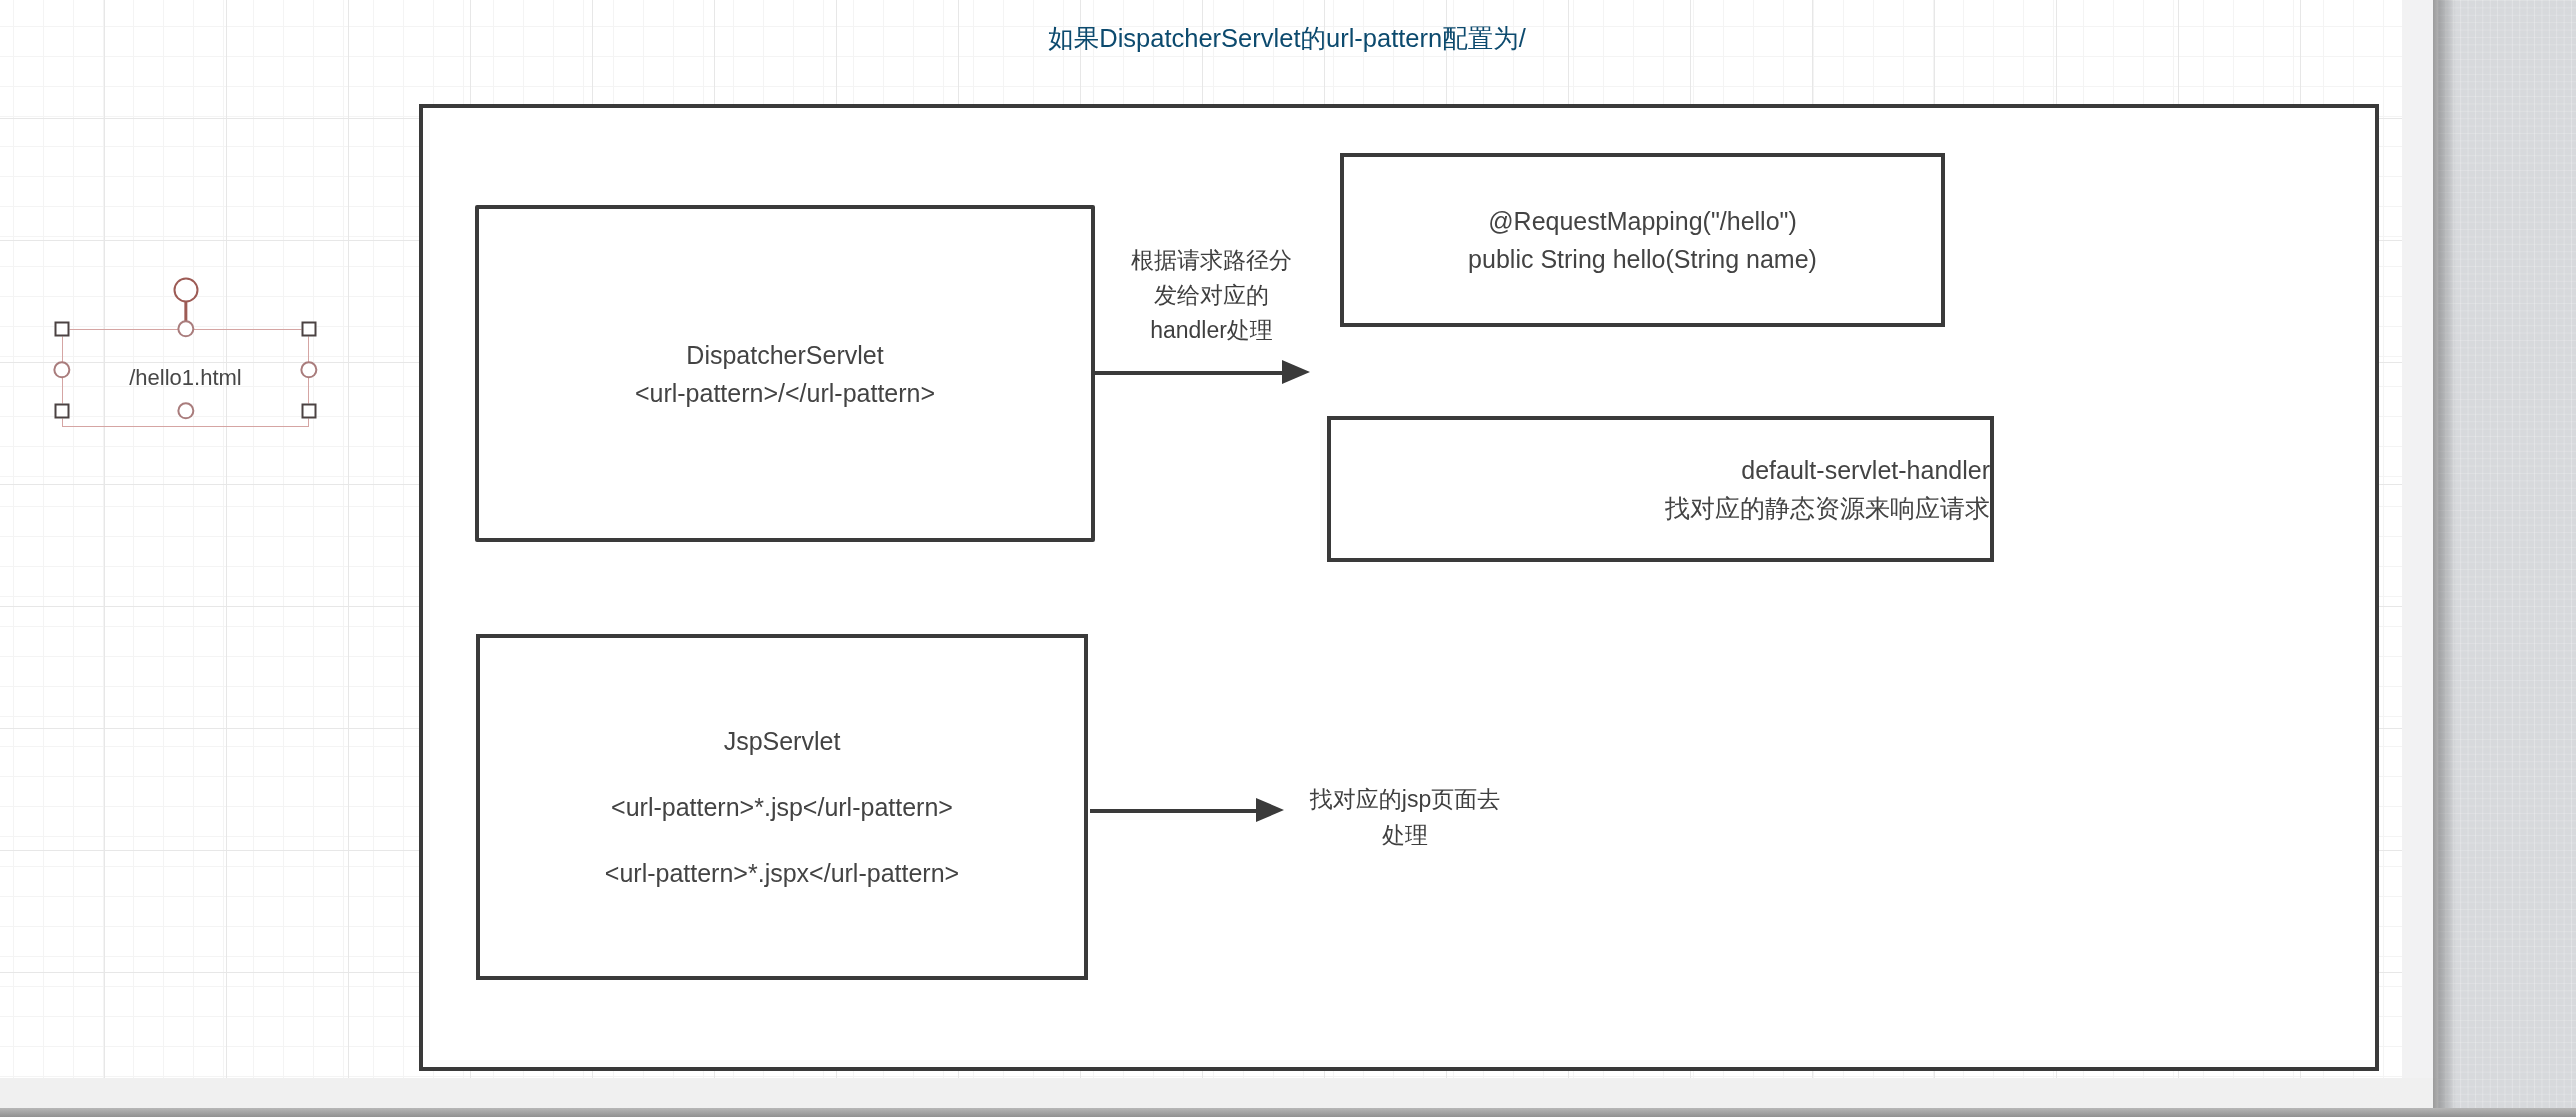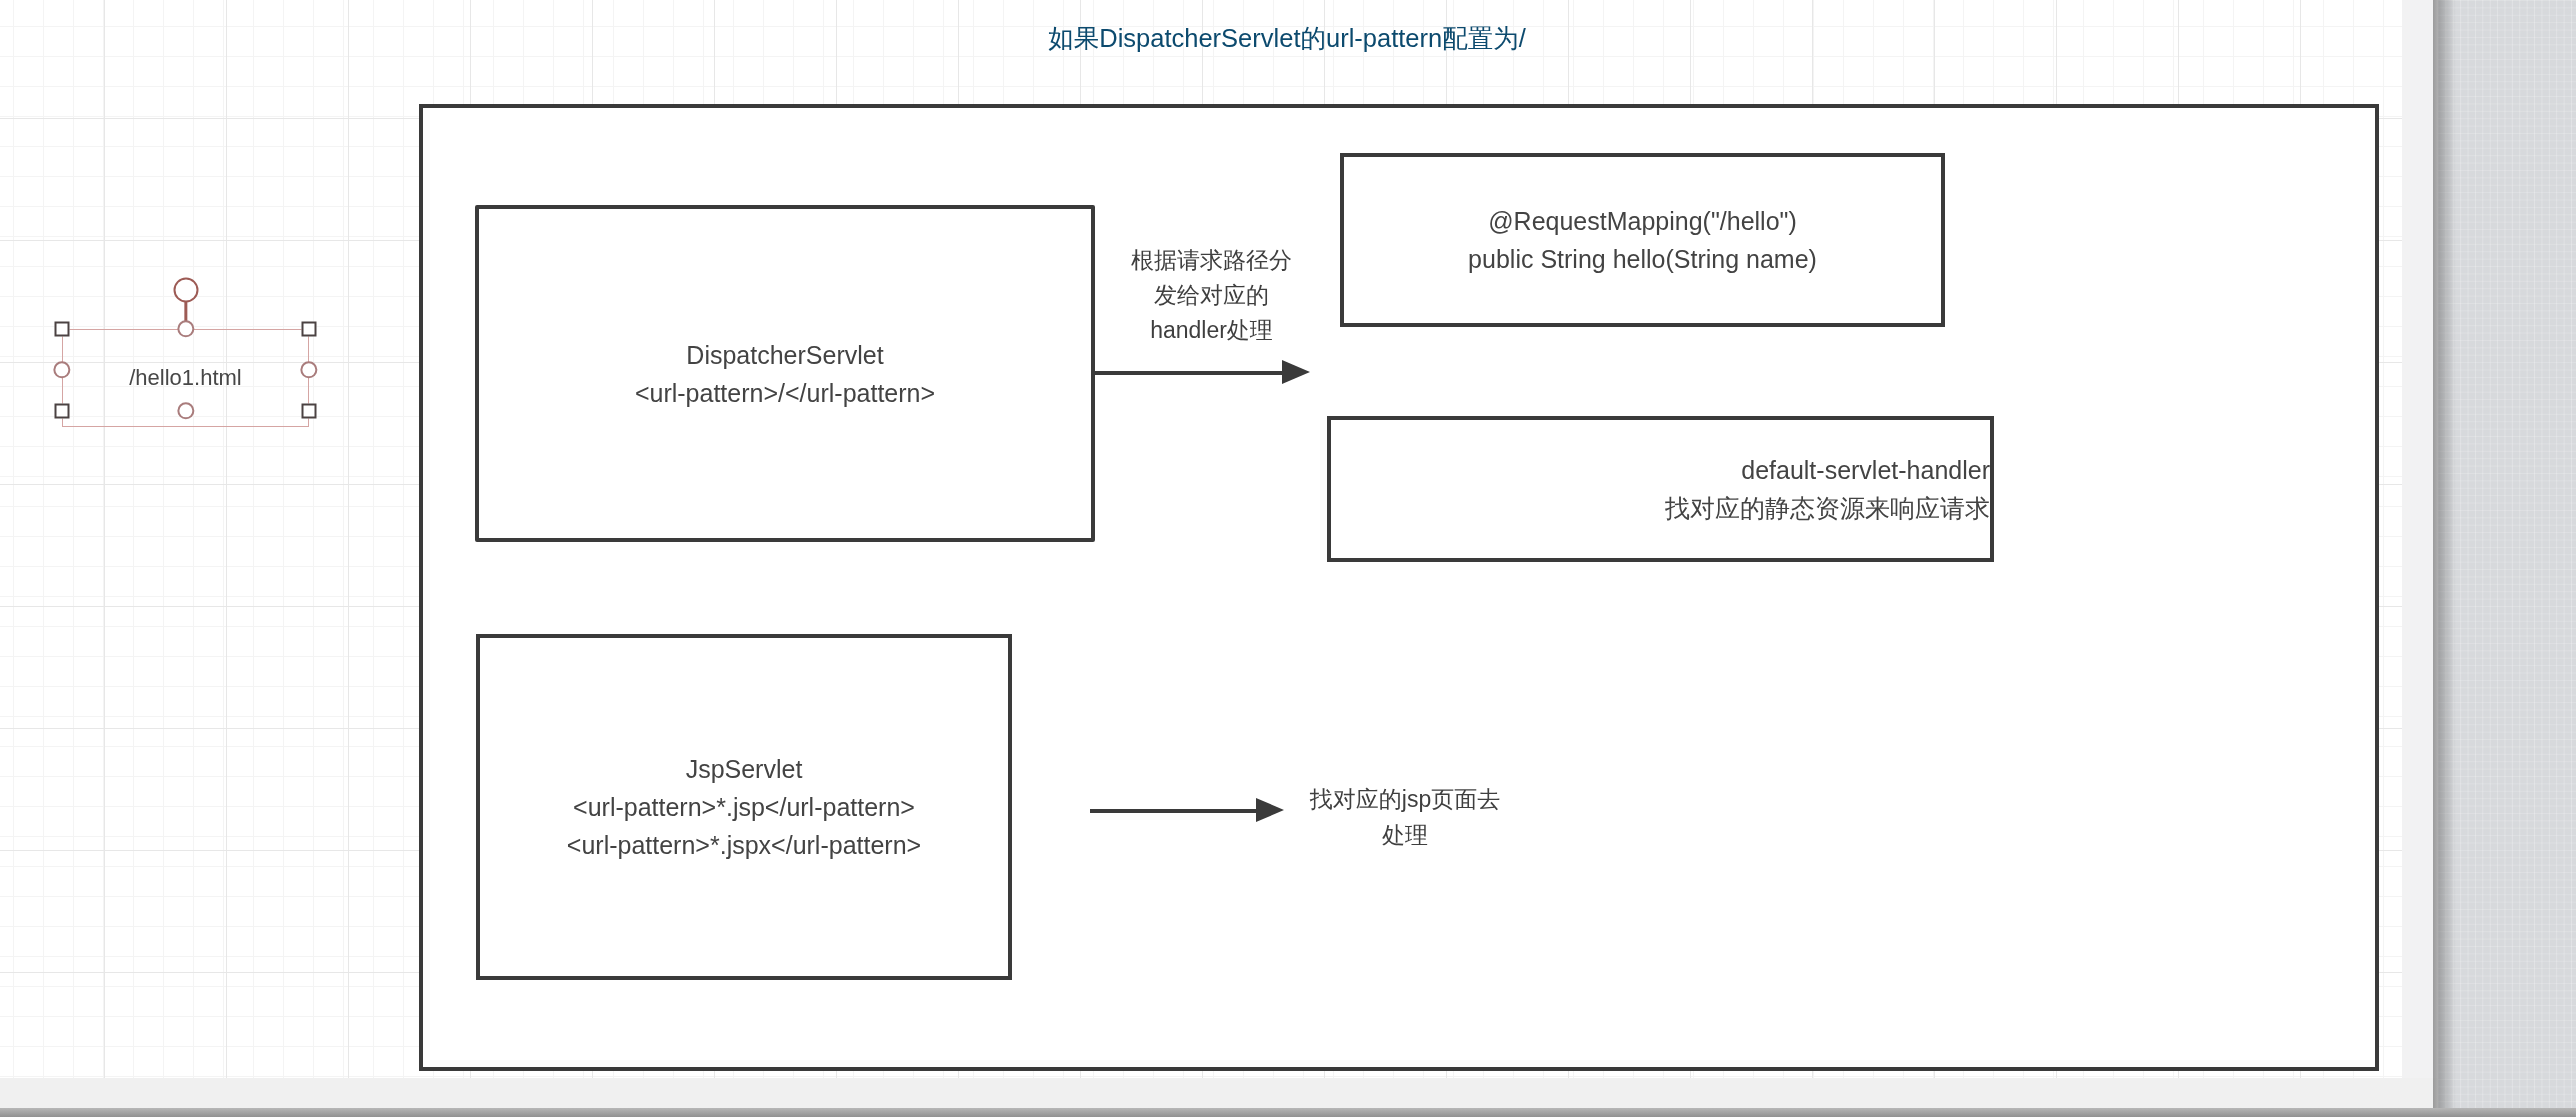--- a/index.html
+++ b/index.html
@@ -62,21 +62,21 @@
 <div class="abs shape" style="left:1340px;top:153px;width:605px;height:174px;">
   <div>@RequestMapping("/hello")</div>
   <div>public String hello(String name)</div>
 </div>
 
 <div class="abs shape" style="left:1327px;top:416px;width:667px;height:146px;align-items:flex-end;">
   <div>default-servlet-handler</div>
   <div>找对应的静态资源来响应请求</div>
 </div>
 
-<div class="abs shape" style="left:476px;top:634px;width:536px;height:346px;">
+<div class="abs shape" style="left:476px;top:634px;width:612px;height:346px;gap:28px;">
   <div>JspServlet</div>
   <div>&lt;url-pattern&gt;*.jsp&lt;/url-pattern&gt;</div>
   <div>&lt;url-pattern&gt;*.jspx&lt;/url-pattern&gt;</div>
 </div>
 
 <div class="abs arrow-line" style="left:1093px;top:371px;width:189px;"></div>
 <div class="abs arrow-head" style="left:1282px;top:360px;"></div>
 <div class="abs lbl" style="left:1113px;top:243px;width:197px;line-height:35px;">
   <div>根据请求路径分</div>
   <div>发给对应的</div>

